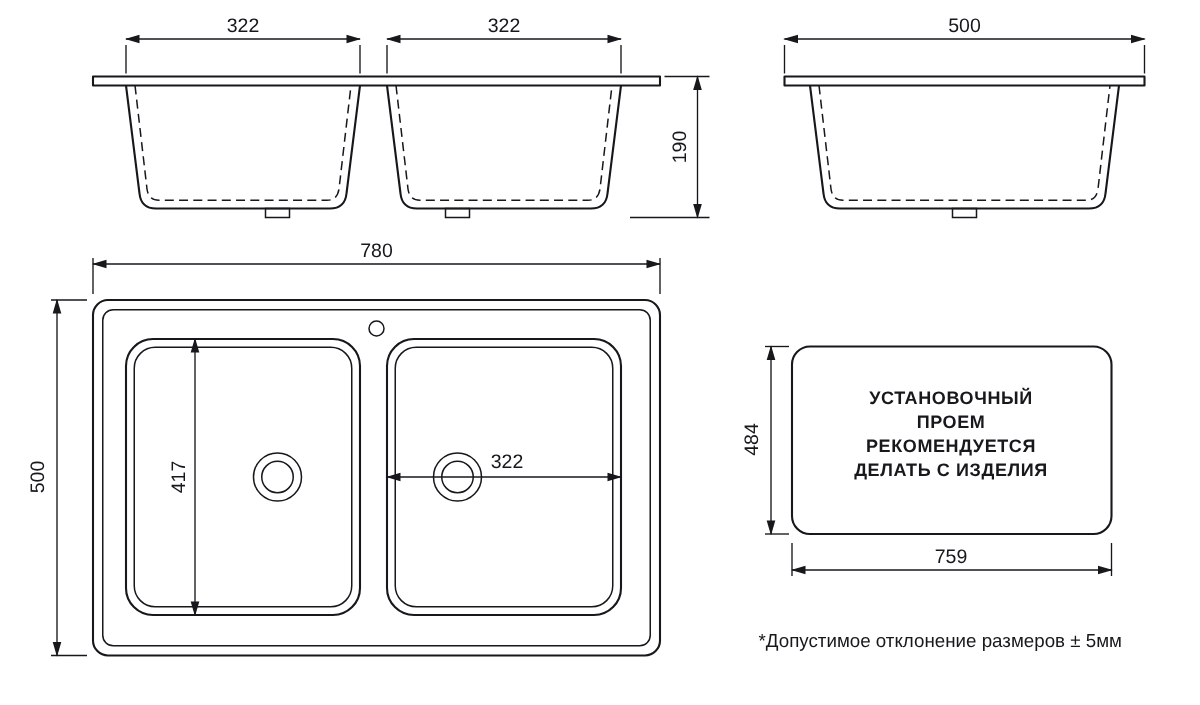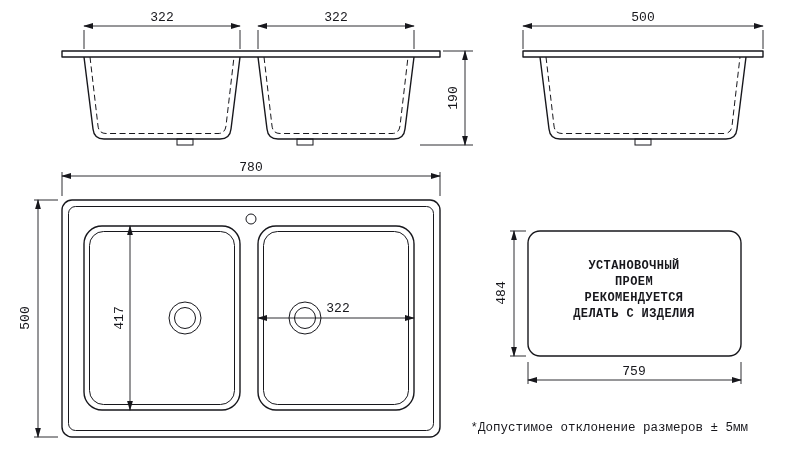--- a/index.html
+++ b/index.html
@@ -1,18 +1,18 @@
 <!DOCTYPE html>
 <html style="--ink: #17171c;"><head>
 <meta charset="utf-8">
 <style>
   html,body{margin:0;padding:0;background:#ffffff;}
   .stage{
     width:800px;height:470px;background:#ffffff;overflow:hidden;
-    font-family:Liberation Mono, monospace;
+    font-family:Liberation Sans, sans-serif;
   }
   svg{display:block;}
   .ol{fill:none;stroke:var(--ink,#17171c);stroke-width:1.4;stroke-linejoin:round;}
   .tn{fill:none;stroke:var(--ink,#17171c);stroke-width:1;}
   .dm{fill:none;stroke:var(--ink,#17171c);stroke-width:0.9;}
   .ds{fill:none;stroke:var(--ink,#17171c);stroke-width:1;stroke-dasharray:6 3.5;}
   .tx{font-size:13px;fill:var(--ink,#17171c);}
   .cut{font-size:12px;font-weight:bold;fill:var(--ink,#17171c);letter-spacing:0.4px;}
   .note{font-size:12.5px;fill:var(--ink,#17171c);}
 </style>

